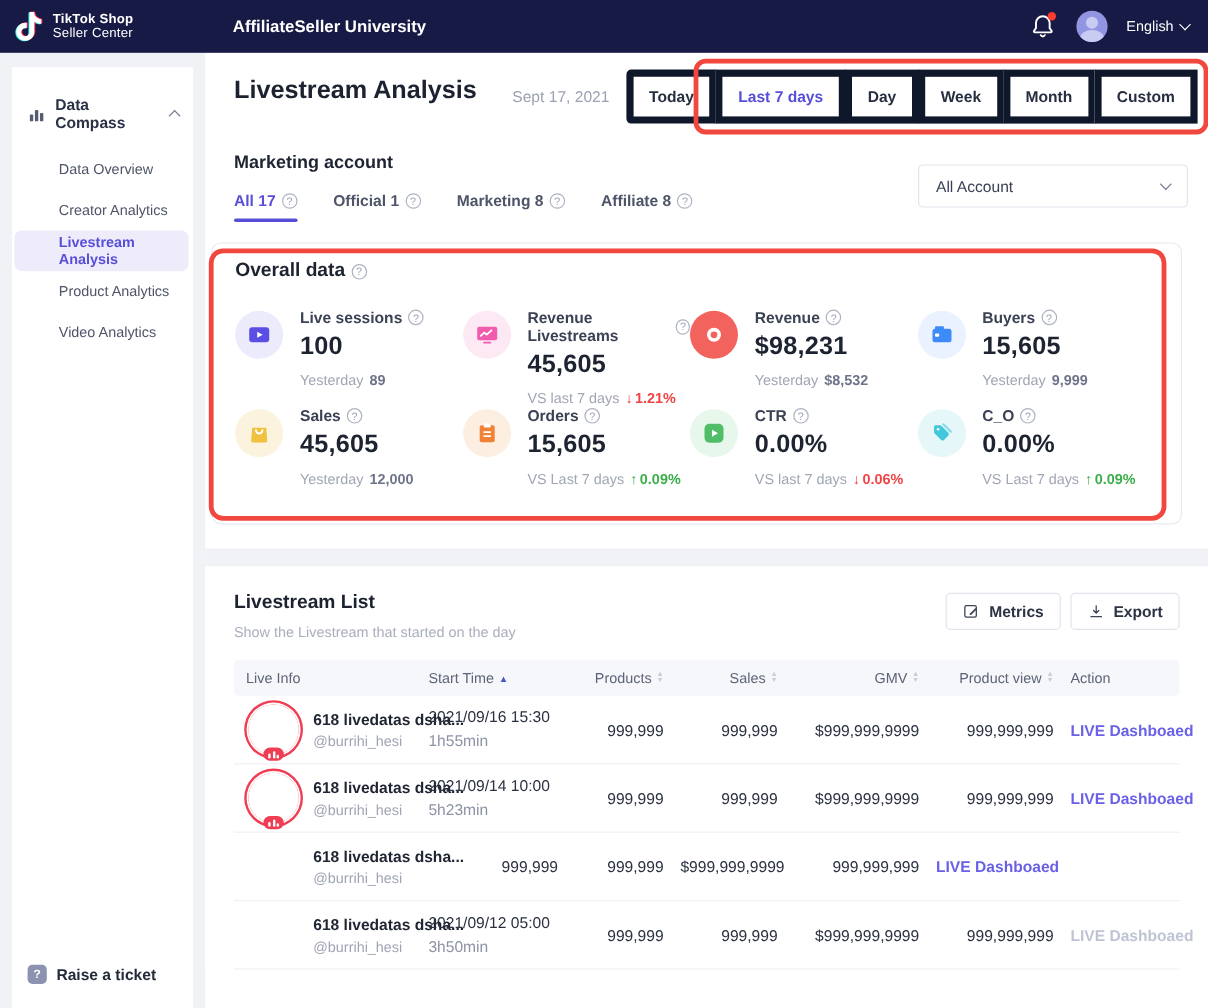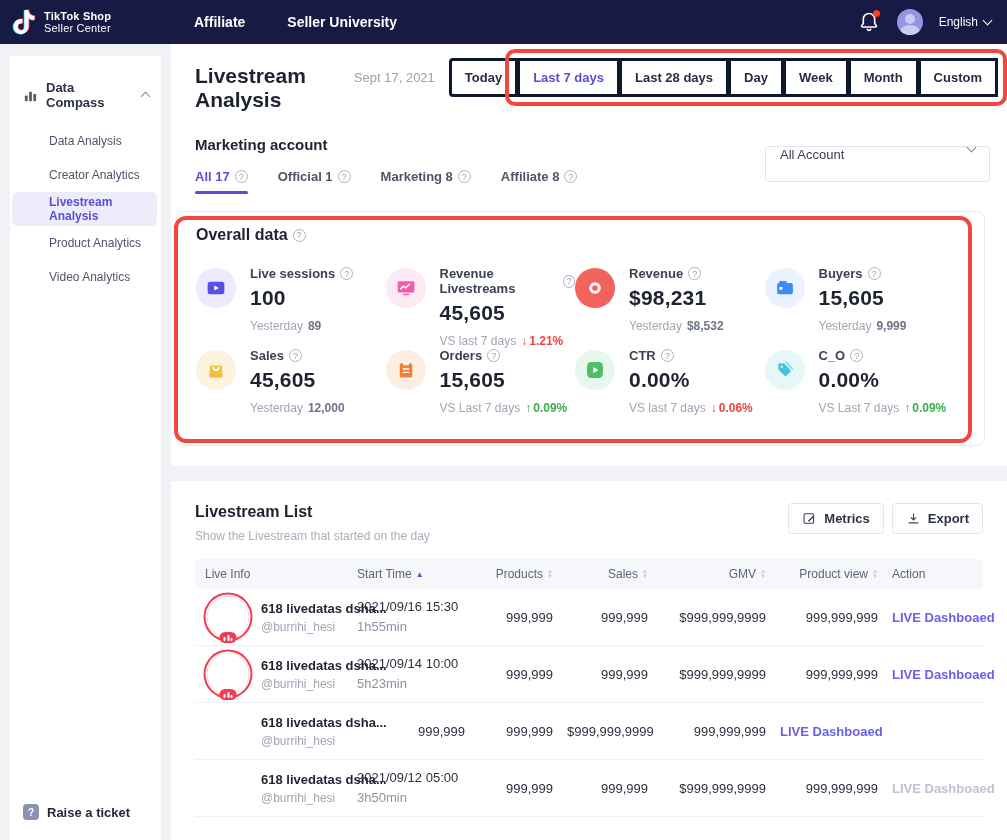--- a/index.html
+++ b/index.html
@@ -8,21 +8,21 @@
   .app { position:relative; width:1007px; height:840px; }
 
   
   .topbar { position:absolute; left:0; top:0; width:1007px; height:44px; background:#171a45;
     display:flex; align-items:center; color:#fff; z-index:20; }
   .logo { display:flex; align-items:center; gap:8px; padding-left:12px; width:160px; }
   .logo-note { width:24px; height:26px; position:relative; flex-shrink:0; }
   .logo-note svg { position:absolute; left:0; top:0; }
   .logo-text { font-size:11px; line-height:12px; font-weight:700; letter-spacing:.2px; }
   .logo-text .thin { font-weight:400; }
-  .topnav { display:flex; gap:42px; margin-left:34px; }
+  .topnav { display:flex; margin-left:34px; }
   .topnav .nav-item { font-size:14px; font-weight:700; cursor:pointer; }
   .top-right { margin-left:auto; display:flex; align-items:center; gap:16px; padding-right:16px; }
   .bell { position:relative; width:24px; height:24px; }
   .bell .dot { position:absolute; right:1px; top:0; width:7px; height:7px; border-radius:50%; background:#ff3b30; }
   .avatar-user { width:26px; height:26px; border-radius:50%; background:#9296e2; position:relative; overflow:hidden; }
   .avatar-user::before { content:""; position:absolute; left:8px; top:5px; width:10px; height:10px; border-radius:50%; background:#c9ccf2; }
   .avatar-user::after { content:""; position:absolute; left:3px; top:16px; width:20px; height:14px; border-radius:50%; background:#c9ccf2; }
   .lang { display:flex; align-items:center; gap:6px; font-size:12px; }
   .chev { width:7px; height:7px; border-right:1.5px solid #fff; border-bottom:1.5px solid #fff;
     transform:rotate(45deg); margin-top:-3px; }
@@ -43,40 +43,40 @@
   .side-footer-label { font-size:13px; font-weight:700; color:#242a3a; }
 
   
   .main { position:absolute; left:171px; top:44px; right:0; bottom:0; background:#fff; overflow:hidden; }
 
   .title-row { display:flex; align-items:flex-start; justify-content:space-between; padding:14px 9px 0 24px; }
   .page-title { font-size:21px; font-weight:800; color:#1c2230; padding-top:6px; }
   .range-cluster { display:flex; align-items:center; }
   .date-label { font-size:13px; color:#9aa1b0; margin-right:14px; white-space:nowrap; }
   .seg-group { display:flex; position:relative; }
-  .seg-btn { font-size:13px; font-weight:700; color:#272e3f; background:#fff; border:3px solid #0f172a;
+  .seg-btn { font-size:13px; font-weight:700; color:#272e3f; background:#fff; border:6px solid #0f172a;
     padding:9px 13px; margin-left:-1px; cursor:pointer; white-space:nowrap; }
   .seg-btn:first-child { border-radius:4px 0 0 4px; margin-left:0; }
   .seg-btn:last-child { border-radius:0 4px 4px 0; }
   .seg-btn.active { color:#584fd8; position:relative; z-index:1; }
   .annotate { position:absolute; border:4px solid #f2473f; border-radius:10px; pointer-events:none; z-index:6; }
   .annotate-range { left:56px; top:-9px; right:-9px; bottom:-9px; }
 
   .account-sec { position:relative; margin:24px 24px 0 24px; }
   .sec-heading { font-size:15px; font-weight:700; color:#1e2432; }
   .tabs { display:flex; gap:30px; margin-top:16px; border-bottom:1px solid transparent; }
   .tab { display:flex; align-items:center; font-size:13px; font-weight:600; color:#4e5568;
     cursor:pointer; position:relative; padding-bottom:10px; }
   .tab.active { color:#584fd8; font-weight:700; }
   .tab.active::after { content:""; position:absolute; left:0; right:0; bottom:0; height:3px;
     border-radius:2px; background:#584fd8; }
   .qmark { display:inline-flex; width:13px; height:13px; border:1px solid #aeb3c2; border-radius:50%;
     font-size:9px; color:#9aa0b0; align-items:center; justify-content:center; margin-left:5px; font-weight:400; }
   .dropdown { position:absolute; right:-7px; top:10px; width:225px; height:36px; border:1px solid #e2e4ec;
-    border-radius:4px; background:#fff; display:flex; justify-content:space-between;
+    border-radius:4px; background:#fff; display:flex; align-items:center; justify-content:space-between;
     padding:0 14px; font-size:13px; color:#3a4154; cursor:pointer; }
 
   
   .overall-card { position:relative; margin:16px 22px 0 5px; border:1px solid #e9eaf1; border-radius:8px;
     padding:14px 0 30px 19px; }
   .annotate-overall { left:-3px; top:4px; right:12px; bottom:2px; border-radius:12px; }
   .overall-title { display:flex; align-items:center; font-size:16px; font-weight:700; color:#1c2230; }
   .metric-grid { display:grid; grid-template-columns:repeat(4,1fr); margin-top:22px; padding-right:30px; }
   .metric { display:flex; }
   .micon { width:40px; height:40px; border-radius:50%; display:flex; align-items:center; justify-content:center;
@@ -172,41 +172,40 @@
   <aside class="sidebar">
     <div class="side-group">
       <svg width="15" height="15" viewBox="0 0 16 16">
           <rect x="2" y="8" width="3" height="6" rx="0.8" fill="#565d72"></rect>
           <rect x="6.5" y="4" width="3" height="10" rx="0.8" fill="#565d72"></rect>
           <rect x="11" y="6.5" width="3" height="7.5" rx="0.8" fill="#565d72"></rect>
         </svg>
       <span class="side-group-label">Data Compass</span>
       <span class="chev gray up"></span>
     </div>
-    <div class="side-item">Data Analysis</div>
+    <div class="side-item">Data Overview</div>
     <div class="side-item">Creator Analytics</div>
     <div class="side-item active">Livestream Analysis</div>
     <div class="side-item">Product Analytics</div>
     <div class="side-item">Video Analytics</div>
     <div class="side-footer">
       <span class="qbox">?</span>
       <span class="side-footer-label">Raise a ticket</span>
     </div>
   </aside>
 
   <div class="main">
 
     <div class="title-row">
       <h1 class="page-title">Livestream Analysis</h1>
       <div class="range-cluster">
         <span class="date-label">Sept 17, 2021</span>
         <div class="seg-group">
           <button class="seg-btn">Today</button>
           <button class="seg-btn active">Last 7 days</button>
-          <button class="seg-btn">Last 28 days</button>
           <button class="seg-btn">Day</button>
           <button class="seg-btn">Week</button>
           <button class="seg-btn">Month</button>
           <button class="seg-btn">Custom</button>
           <div class="annotate annotate-range"></div>
         </div>
       </div>
     </div>
 
     <div class="account-sec">

